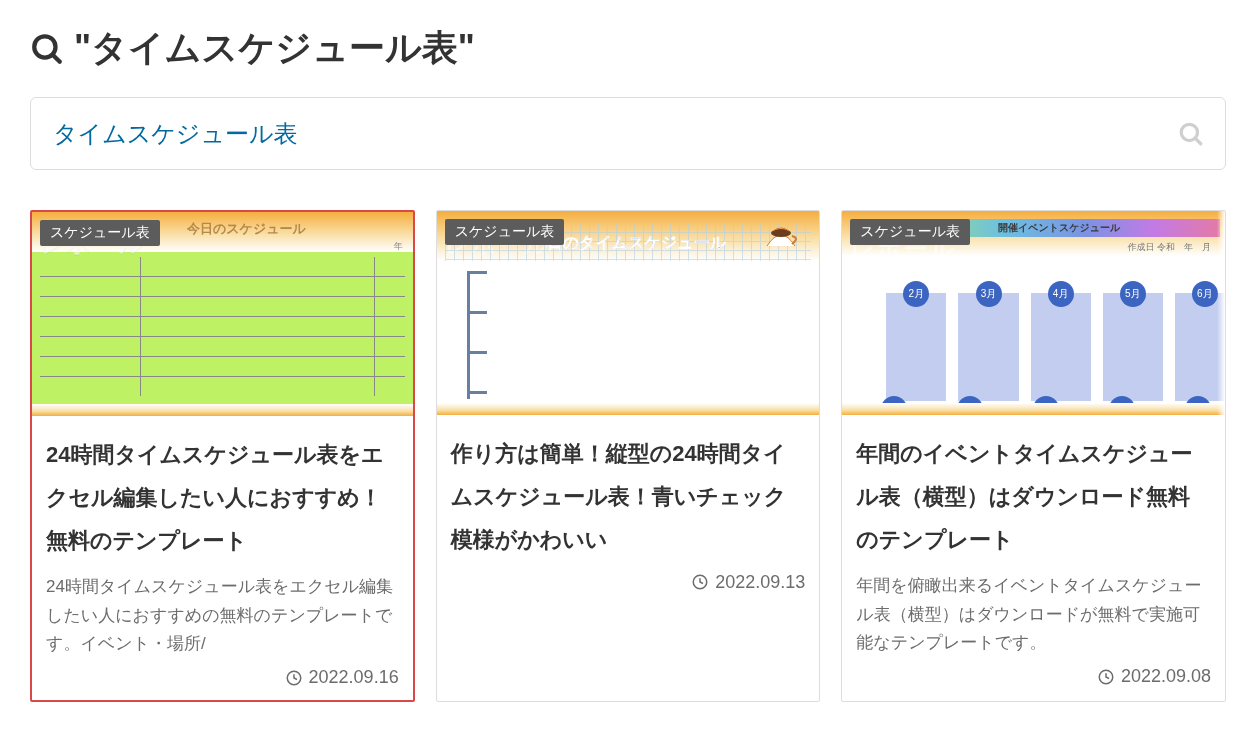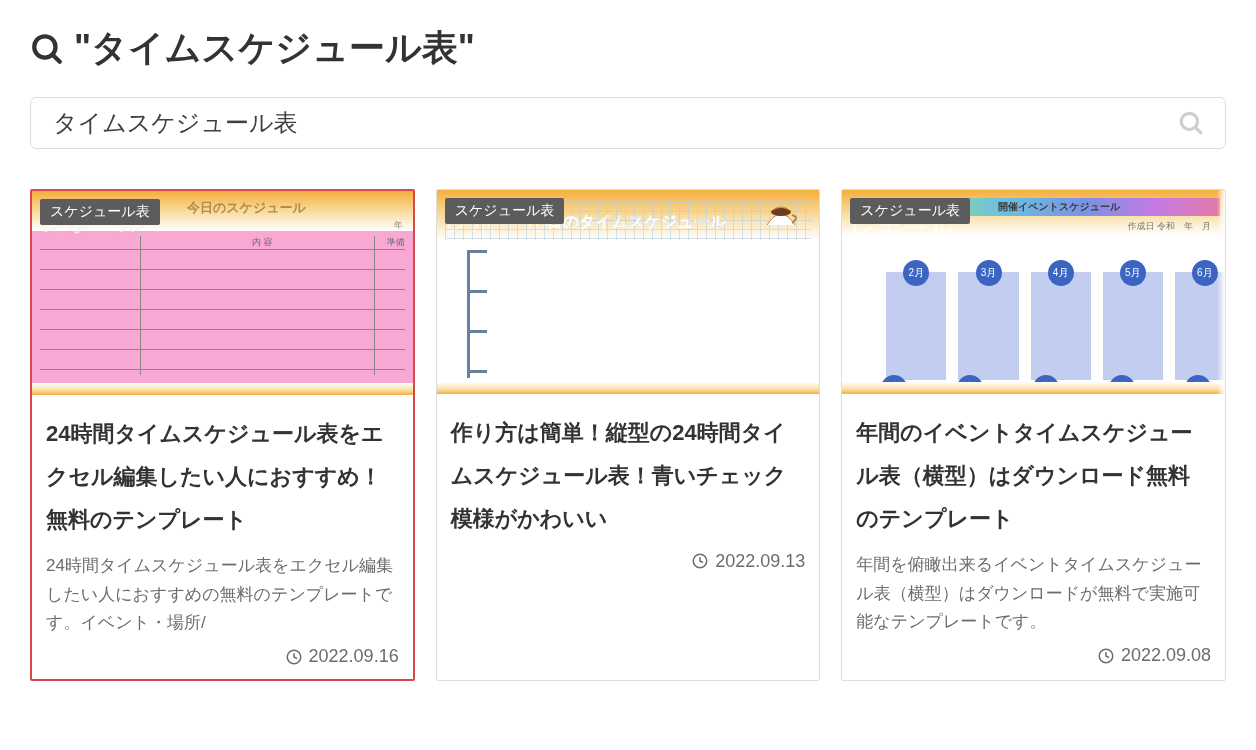--- a/index.html
+++ b/index.html
@@ -30,26 +30,26 @@
       width: 34px;
       height: 34px;
     }
     .search-bar {
       position: relative;
       width: 100%;
       margin-bottom: 40px;
     }
     .search-input {
       width: 100%;
-      height: 52px;
+      height: 73px;
       border: 1px solid #ddd;
       border-radius: 6px;
       padding: 0 60px 0 22px;
       font-size: 24px;
-      color: #404040;
+      color: #0369a1;
       outline: none;
       font-family: inherit;
     }
     .search-input::placeholder {
       color: #aaa;
     }
     .search-button {
       position: absolute;
       right: 18px;
       top: 50%;
@@ -93,21 +93,21 @@
       z-index: 5;
     }
     .thumb {
       width: 100%;
       height: 204px;
       position: relative;
       overflow: hidden;
     }
     
     .thumb-1 {
-      background: #f9a8d4;
+      background: #bef264;
     }
     .thumb-1 .top-band {
       position: absolute;
       top: 0;
       left: 0;
       right: 0;
       height: 40px;
       background: linear-gradient(to bottom, #f5ae3e 0%, #f9dfa6 55%, #ffffff 100%);
     }
     .thumb-1 .top-band .wm {
@@ -414,25 +414,20 @@
 
   <a class="card highlighted">
     <span class="category-badge">スケジュール表</span>
     <div class="thumb thumb-1">
       <div class="top-band">
         <span class="wm">レポール</span>
         <span class="sub">今日のスケジュール</span>
         <span class="right-small">年</span>
       </div>
       <div class="table-area">
-        <div class="hdr-row">
-          <span></span>
-          <span>内 容</span>
-          <span>準備</span>
-        </div>
         <div class="row-line"></div>
           <div class="row-line"></div>
           <div class="row-line"></div>
         <div class="row-line"></div>
           <div class="row-line"></div>
           <div class="row-line"></div>
         <div class="col-divider" style="left:100px;"></div>
         <div class="col-divider" style="right:30px;"></div>
       </div>
       <div class="bottom-band"></div>

